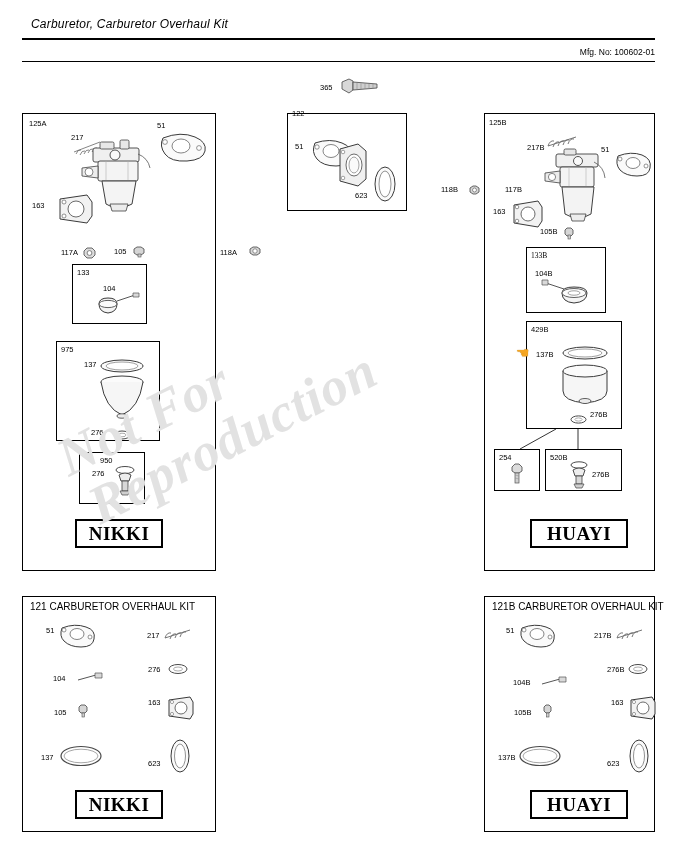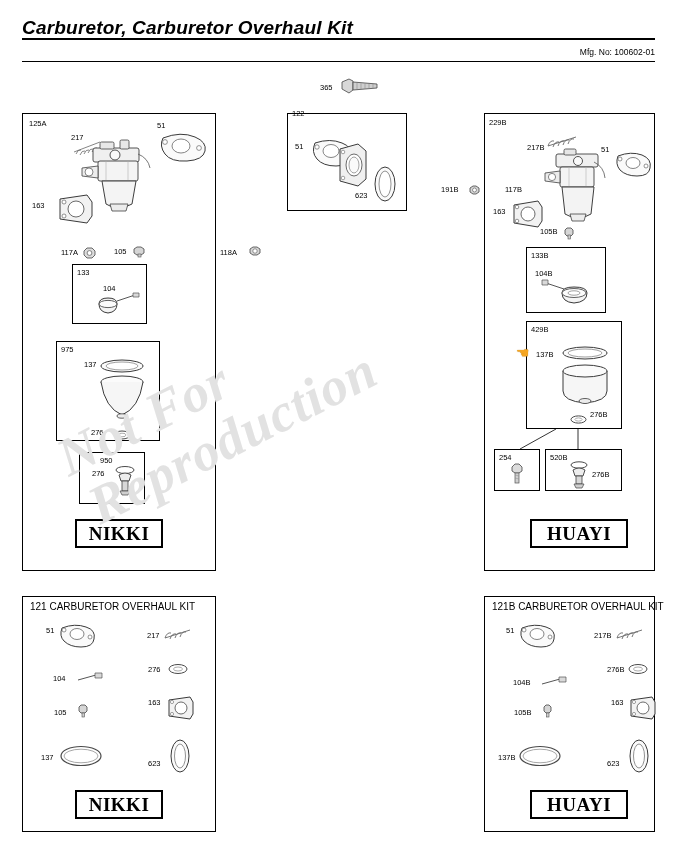--- a/index.html
+++ b/index.html
@@ -15,24 +15,24 @@
     position: relative;
     width: 677px;
     height: 848px;
     background: #ffffff;
     overflow: hidden;
   }
 
   
   .page-title {
     position: absolute;
-    left: 22px;
+    left: 31px;
     top: 17px;
-    font-size: 19px;
-    font-weight: bold;
+    font-size: 12px;
+    font-weight: normal;
     font-style: italic;
     letter-spacing: 0.2px;
     white-space: nowrap;
   }
   .title-rule {
     position: absolute;
     left: 22px;
     top: 38px;
     width: 633px;
     height: 2px;
@@ -308,30 +308,30 @@
   </div>
 
   <div class="callout" style="left:355px; top:192px;">623</div>
   <div class="part" style="left:372px; top:165px; width:26px; height:38px;">
     <svg width="26" height="38" viewBox="0 0 26 38">
       <ellipse cx="13" cy="19" rx="10" ry="17" fill="#fafafa" stroke="#3a3a3a" stroke-width="1"></ellipse>
       <ellipse cx="13" cy="19" rx="6" ry="13" fill="#ffffff" stroke="#777" stroke-width="0.8"></ellipse>
     </svg>
   </div>
 
-  <div class="callout" style="left:441px; top:186px;">191B</div>
+  <div class="callout" style="left:441px; top:186px;">118B</div>
   <div class="part" style="left:468px; top:182px; width:13px; height:12px;">
     <svg width="13" height="12" viewBox="0 0 13 12">
       <polygon points="2,4 5,2 8,2 11,4 11,8 8,10 5,10 2,8" fill="#d6d6d6" stroke="#444" stroke-width="0.8"></polygon>
       <circle cx="6.5" cy="6" r="2" fill="#fff" stroke="#555" stroke-width="0.6"></circle>
     </svg>
   </div>
 
   <div class="box" style="left:484px; top:113px; width:171px; height:458px;"></div>
-  <div class="box-label" style="left:489px; top:119px;">229B</div>
+  <div class="box-label" style="left:489px; top:119px;">125B</div>
 
   <div class="callout" style="left:527px; top:144px;">217B</div>
   <div class="part" style="left:546px; top:133px; width:34px; height:18px;">
     <svg width="34" height="18" viewBox="0 0 34 18">
       <g stroke="#666" stroke-width="0.9" fill="none">
         <path d="M2 13 q2 -6 6 -5"></path>
           <path d="M7 14 q2 -6 6 -5"></path>
         <path d="M12 13 q2 -6 6 -5"></path>
           <path d="M17 12 q2 -6 6 -5"></path>
         <path d="M22 11 q2 -6 6 -5"></path>
@@ -380,21 +380,21 @@
 
   <div class="callout" style="left:540px; top:228px;">105B</div>
   <div class="part" style="left:563px; top:226px; width:12px; height:13px;">
     <svg width="12" height="13" viewBox="0 0 12 13">
       <polygon points="2,3 4,1 8,1 10,3 10,7 8,9 4,9 2,7" fill="#d6d6d6" stroke="#444" stroke-width="0.8"></polygon>
       <rect x="5" y="8" width="2.5" height="4" fill="#cfcfcf" stroke="#555" stroke-width="0.6"></rect>
     </svg>
   </div>
 
   <div class="box" style="left:526px; top:247px; width:80px; height:66px;"></div>
-  <div class="box-label" style="left:531px; top:252px;">133B</div>
+  <div class="box-label" style="left:531px; top:252px;font-family:Liberation Serif, serif;">133B</div>
   <div class="callout" style="left:535px; top:270px;">104B</div>
   <div class="part" style="left:540px; top:277px; width:58px; height:32px;">
     <svg width="58" height="32" viewBox="0 0 58 32">
       <line x1="6" y1="6" x2="24" y2="12" stroke="#555" stroke-width="1"></line>
       <polygon points="2,3 8,3 8,8 2,8" fill="#d9d9d9" stroke="#555" stroke-width="0.7"></polygon>
       <path d="M22 16 q0 -6 12 -6 q13 0 13 6 q0 9 -13 10 q-12 -1 -12 -10 Z" fill="#f4f4f4" stroke="#3a3a3a" stroke-width="1"></path>
       <ellipse cx="34" cy="16" rx="12" ry="4.5" fill="#fcfcfc" stroke="#3a3a3a" stroke-width="0.8"></ellipse>
       <ellipse cx="34" cy="16" rx="6" ry="2.2" fill="#ffffff" stroke="#777" stroke-width="0.7"></ellipse>
     </svg>
   </div>

